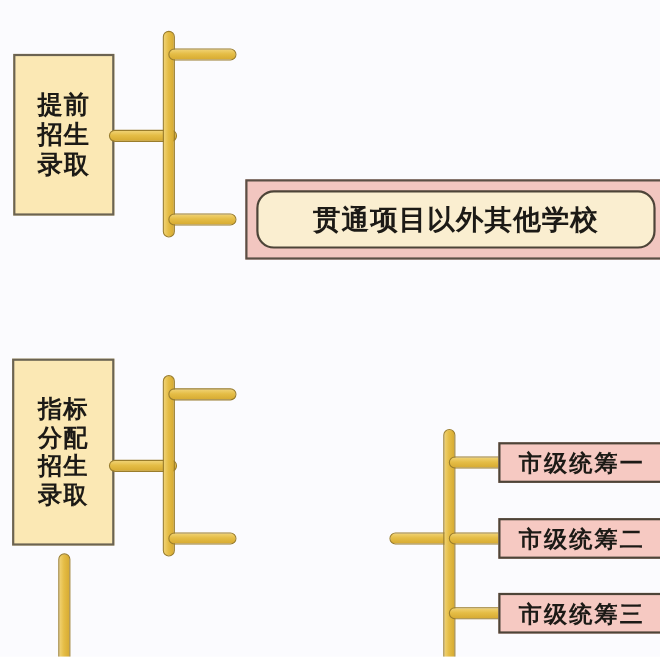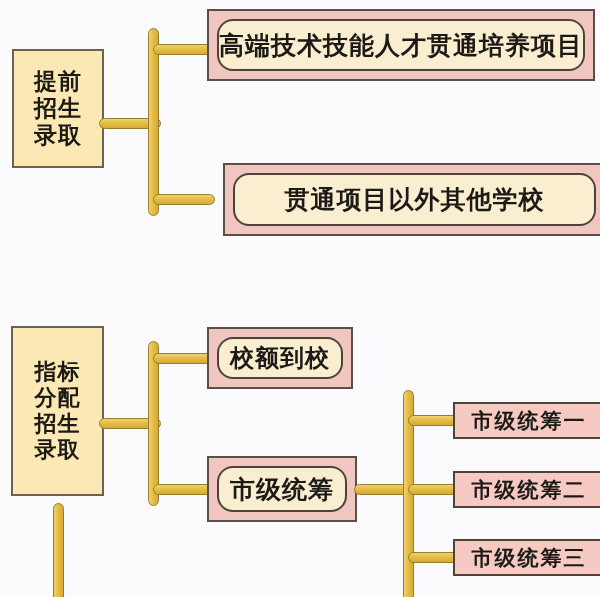--- a/index.html
+++ b/index.html
@@ -90,37 +90,34 @@
     width: 11px;
     border-radius: 6px;
     background: linear-gradient(to right, #f0d273 0%, #e5bd46 45%, #d7ab32 100%);
   }
 </style>
 </head>
 <body>
 
 <div id="canvas">
 
-  <div class="root-box" style="left:12px; top:49px; width:92px; height:119px; font-size:23px;">
+  <div class="root-box" style="left:12px; top:49px; width:92px; height:147px; font-size:23px;">
     <div class="ln">提前</div>
     <div class="ln">招生</div>
     <div class="ln">录取</div>
   </div>
 
   <div class="conn h" style="left:99px; top:118px; width:62px;"></div>
 
   <div class="conn v" style="left:148px; top:28px; height:188px;"></div>
 
   <div class="conn h" style="left:153px; top:44px; width:62px;"></div>
 
   <div class="conn h" style="left:153px; top:194px; width:62px;"></div>
 
-  <div class="l2-box" style="left:207px; top:9px; width:388px; height:72px;">
-    <div class="l2-inner" style="font-size:25px;">高端技术技能人才贯通培养项目</div>
-  </div>
 
   <div class="l2-box" style="left:207px; top:163px; width:383px; height:73px;margin-left:16px;">
     <div class="l2-inner" style="font-size:25px;">贯通项目以外其他学校</div>
   </div>
 
   <div class="root-box" style="left:11px; top:326px; width:93px; height:170px; font-size:22px;">
     <div class="ln">指标</div>
     <div class="ln">分配</div>
     <div class="ln">招生</div>
     <div class="ln">录取</div>
@@ -129,27 +126,21 @@
   <div class="conn v" style="left:53px; top:503px; height:100px;"></div>
 
   <div class="conn h" style="left:99px; top:418px; width:62px;"></div>
 
   <div class="conn v" style="left:148px; top:341px; height:165px;"></div>
 
   <div class="conn h" style="left:153px; top:353px; width:62px;"></div>
 
   <div class="conn h" style="left:153px; top:484px; width:62px;"></div>
 
-  <div class="l2-box" style="left:207px; top:327px; width:146px; height:62px;">
-    <div class="l2-inner" style="font-size:24px;">校额到校</div>
-  </div>
 
-  <div class="l2-box" style="left:207px; top:456px; width:150px; height:66px;">
-    <div class="l2-inner" style="font-size:25px;">市级统筹</div>
-  </div>
 
   <div class="conn h" style="left:354px; top:484px; width:58px;"></div>
 
   <div class="conn v" style="left:403px; top:390px; height:213px;"></div>
 
   <div class="conn h" style="left:408px; top:415px; width:52px;"></div>
   <div class="conn h" style="left:408px; top:484px; width:52px;"></div>
   <div class="conn h" style="left:408px; top:552px; width:52px;"></div>
 
   <div class="l3-box" style="left:453px; top:402px; width:152px; height:37px; font-size:21px;">市级统筹一</div>

